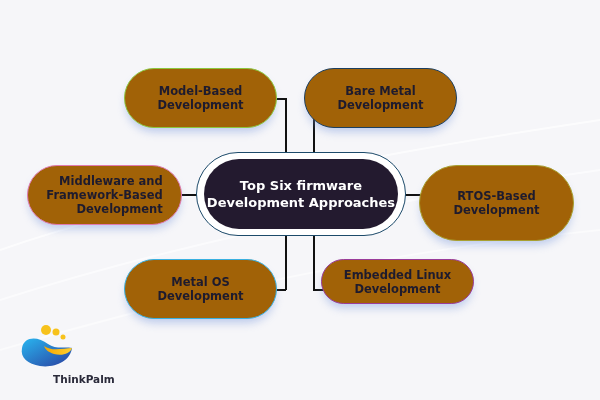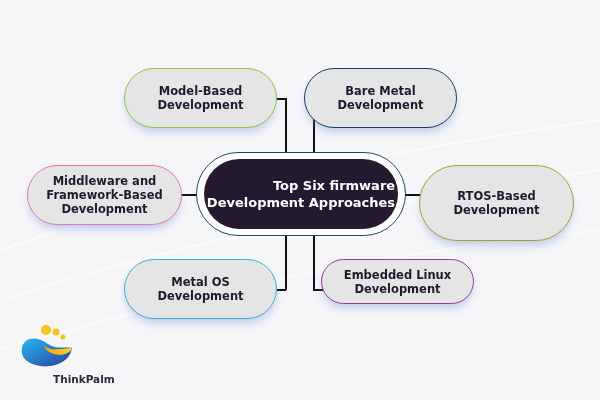--- a/index.html
+++ b/index.html
@@ -1,20 +1,20 @@
 <!DOCTYPE html>
 <html><head>
 <meta charset="utf-8">
 <style>
   html,body{margin:0;padding:0;}
   body{width:600px;height:400px;position:relative;overflow:hidden;background:#f6f6f9;font-family:"DejaVu Sans","Liberation Sans",sans-serif;}
   .bg-swoosh{position:absolute;inset:0;}
-  .node{position:absolute;box-sizing:border-box;background:#e5e5e5;border:1.5px solid #999;border-radius:40px;display:flex;align-items:center;justify-content:center;text-align:center;font-weight:bold;font-size:11.5px;line-height:14px;color:#1e1b2e;box-shadow:0 6px 8px -2px rgba(120,150,220,0.45);}
+  .node{position:absolute;box-sizing:border-box;background:#a16207;border:1.5px solid #999;border-radius:40px;display:flex;align-items:center;justify-content:center;text-align:center;font-weight:bold;font-size:11.5px;line-height:14px;color:#1e1b2e;box-shadow:0 6px 8px -2px rgba(120,150,220,0.45);}
   .center{position:absolute;left:196px;top:152px;width:210px;height:84px;border:1.5px solid #1c4a6a;border-radius:44px;background:#fff;box-sizing:border-box;}
-  .center-inner{position:absolute;left:7px;top:6px;right:7px;bottom:6px;background:#231a2f;border-radius:38px;display:flex;align-items:center;justify-content:center;text-align:right;color:#fff;font-weight:bold;font-size:13px;line-height:17px;}
+  .center-inner{position:absolute;left:7px;top:6px;right:7px;bottom:6px;background:#231a2f;border-radius:38px;display:flex;align-items:center;justify-content:center;text-align:center;color:#fff;font-weight:bold;font-size:13px;line-height:17px;}
   .line{position:absolute;background:#111;}
   .logo{position:absolute;left:18px;top:322px;width:60px;height:50px;}
   .logo-text{position:absolute;left:21px;top:373px;font-size:10.5px;font-weight:bold;color:#2a2a3a;margin-left:32px;}
 </style>
 </head>
 <body>
 
 <svg class="bg-swoosh" width="600" height="400">
   <path d="M0,250 Q200,180 600,120" stroke="#fff" stroke-width="2" fill="none" opacity="0.7"></path>
   <path d="M0,300 Q250,220 600,170" stroke="#fff" stroke-width="2" fill="none" opacity="0.6"></path>
@@ -46,21 +46,21 @@
       <div>Model-Based</div>
       <div>Development</div>
     </div>
 </div>
 <div class="node" style="left:304px;top:68px;width:153px;height:60px;border-color:#1c3f60;">
   <div>
       <div>Bare Metal</div>
       <div>Development</div>
     </div>
 </div>
-<div class="node" style="left:27px;top:165px;width:155px;height:60px;border-color:#e07ab0;">
+<div class="node" style="left:27px;top:165px;width:155px;height:60px;border-color:#e07ab0;text-align:right;">
   <div>
       <div>Middleware and</div>
       <div>Framework-Based</div>
       <div>Development</div>
     </div>
 </div>
 <div class="node" style="left:419px;top:165px;width:155px;height:76px;border-color:#a8a030;">
   <div>
       <div>RTOS-Based</div>
       <div>Development</div>

